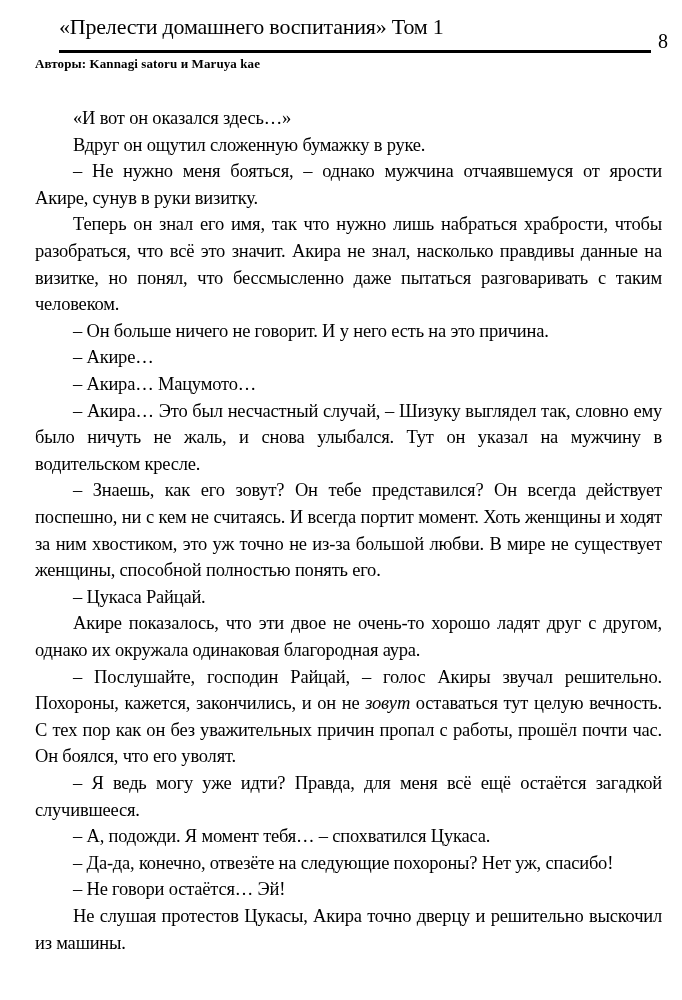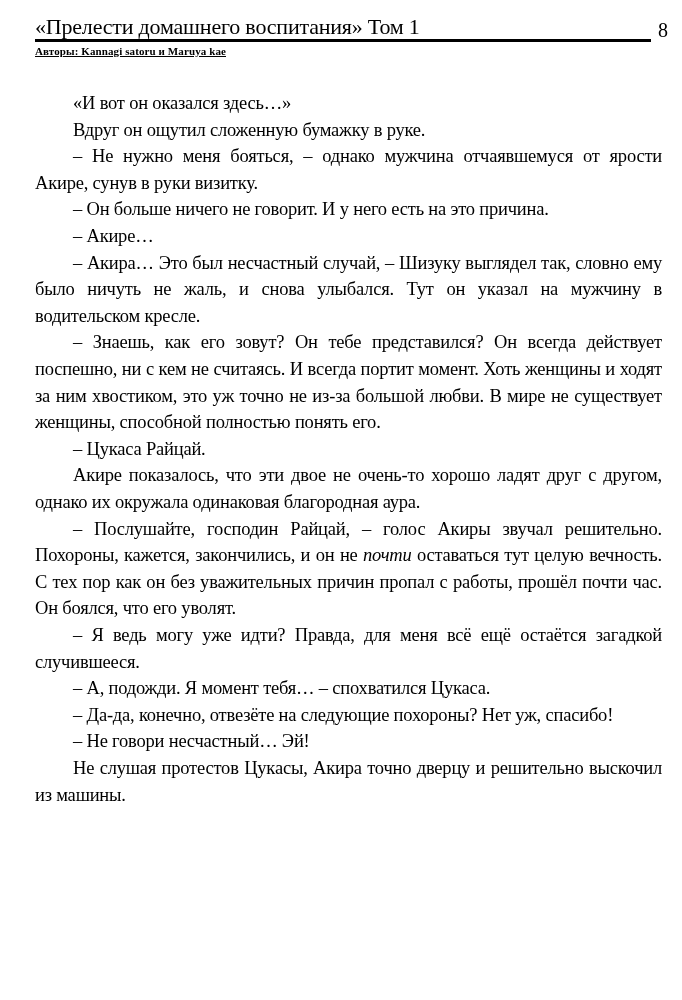--- a/index.html
+++ b/index.html
@@ -17,40 +17,40 @@
     font-family: "Liberation Serif", serif;
   }
   .header {
     display: flex;
     align-items: flex-end;
     margin: 15px 14px 0 35px;
   }
   .title-wrap {
     flex: 1;
     border-bottom: 3px solid #000000;
-    padding-bottom: 1px;
+    padding-bottom: 12px;
     line-height: 1.05;
+    margin-left: 24px;
   }
   .title {
     font-size: 22px;
     letter-spacing: -0.2px;
     white-space: nowrap;
   }
   .page-num {
     font-size: 20px;
     padding-left: 7px;
     padding-bottom: 2px;
     line-height: 1;
   }
   .authors {
     margin: 3px 14px 0 35px;
-    font-size: 11px;
+    font-size: 13px;
     font-weight: bold;
     letter-spacing: 0.1px;
-    text-decoration: underline;
   }
   .body-text {
     margin: 33px 20px 0 35px;
     font-size: 18.5px;
     line-height: 26.6px;
     letter-spacing: -0.2px;
     text-align: justify;
   }
   .body-text p {
     margin: 0;
@@ -71,28 +71,30 @@
     </div>
     <div class="page-num">8</div>
   </div>
 
   <div class="authors">Авторы: Kannagi satoru и Maruya kae</div>
 
   <div class="body-text">
       <p><span>«И вот он оказался здесь…»</span></p>
       <p><span>Вдруг он ощутил сложенную бумажку в руке.</span></p>
       <p><span>– Не нужно меня бояться, – однако мужчина отчаявшемуся от ярости Акире, сунув в руки визитку.</span></p>
+      <p><span>Теперь он знал его имя, так что нужно лишь набраться храбрости, чтобы разобраться, что всё это значит. Акира не знал, насколько правдивы данные на визитке, но понял, что бессмысленно даже пытаться разговаривать с таким человеком.</span></p>
       <p><span>– Он больше ничего не говорит. И у него есть на это причина.</span></p>
       <p><span>– Акире…</span></p>
+      <p><span>– Акира… Мацумото…</span></p>
       <p><span>– Акира… Это был несчастный случай, – Шизуку выглядел так, словно ему было ничуть не жаль, и снова улыбался. Тут он указал на мужчину в водительском кресле.</span></p>
       <p><span>– Знаешь, как его зовут? Он тебе представился? Он всегда действует поспешно, ни с кем не считаясь. И всегда портит момент. Хоть женщины и ходят за ним хвостиком, это уж точно не из-за большой любви. В мире не существует женщины, способной полностью понять его.</span></p>
       <p><span>– Цукаса Райцай.</span></p>
       <p><span>Акире показалось, что эти двое не очень-то хорошо ладят друг с другом, однако их окружала одинаковая благородная аура.</span></p>
-      <p><span>– Послушайте, господин Райцай, – голос Акиры звучал решительно. Похороны, кажется, закончились, и он не </span><em>почти</em><span> оставаться тут целую вечность. С тех пор как он без уважительных причин пропал с работы, прошёл почти час. Он боялся, что его уволят.</span></p>
+      <p><span>– Послушайте, господин Райцай, – голос Акиры звучал решительно. Похороны, кажется, закончились, и он не </span><em>зовут</em><span> оставаться тут целую вечность. С тех пор как он без уважительных причин пропал с работы, прошёл почти час. Он боялся, что его уволят.</span></p>
       <p><span>– Я ведь могу уже идти? Правда, для меня всё ещё остаётся загадкой случившееся.</span></p>
       <p><span>– А, подожди. Я момент тебя… – спохватился Цукаса.</span></p>
       <p><span>– Да-да, конечно, отвезёте на следующие похороны? Нет уж, спасибо!</span></p>
-      <p><span>– Не говори несчастный… Эй!</span></p>
+      <p><span>– Не говори остаётся… Эй!</span></p>
       <p><span>Не слушая протестов Цукасы, Акира точно дверцу и решительно выскочил из машины.</span></p>
       <p></p>
     </div>
 
 </div>
 
 </body></html>

